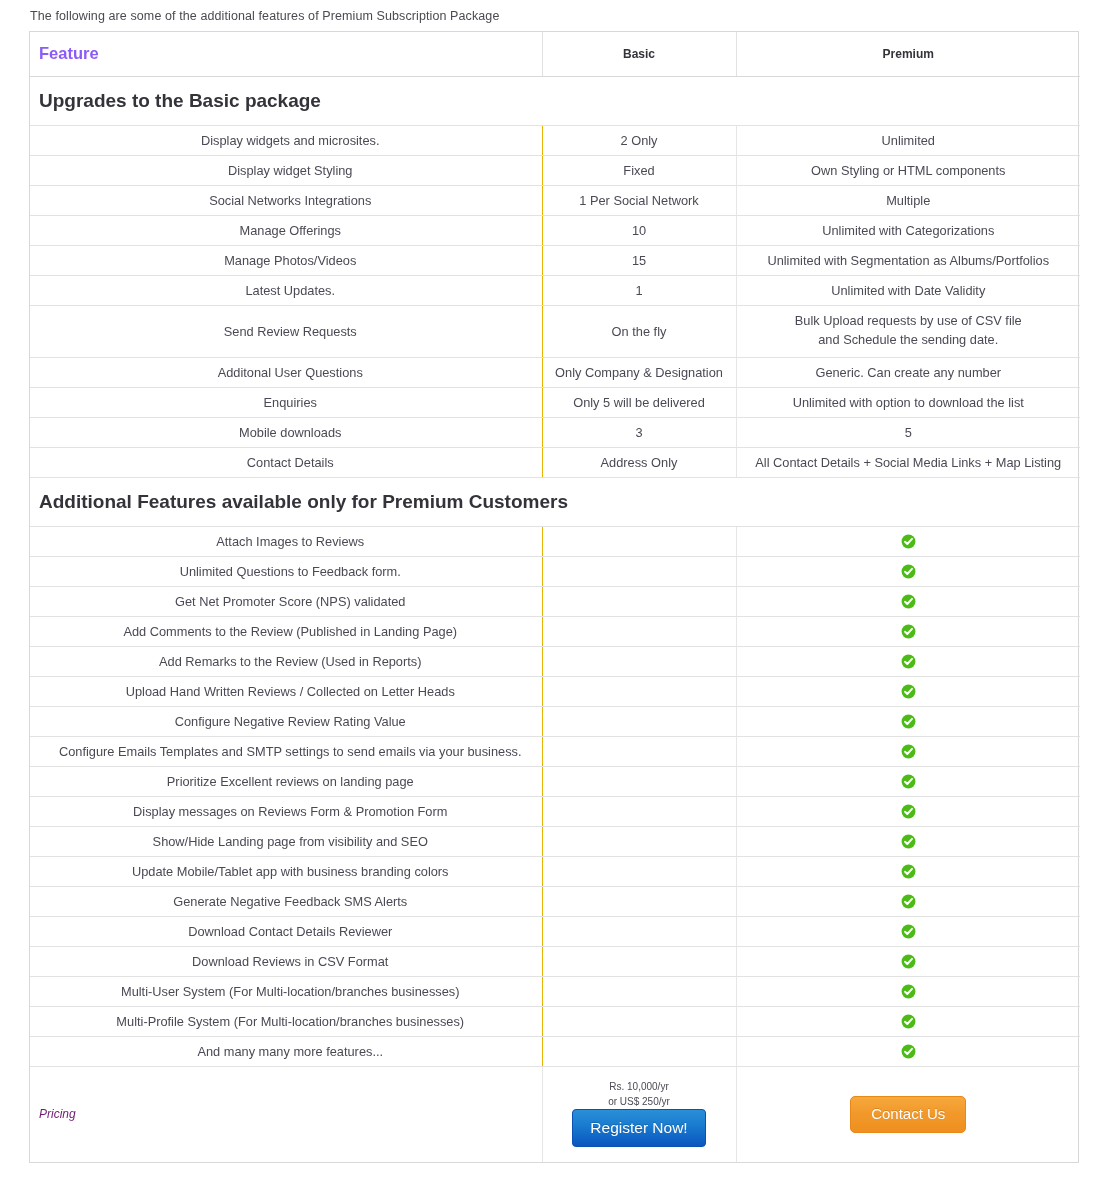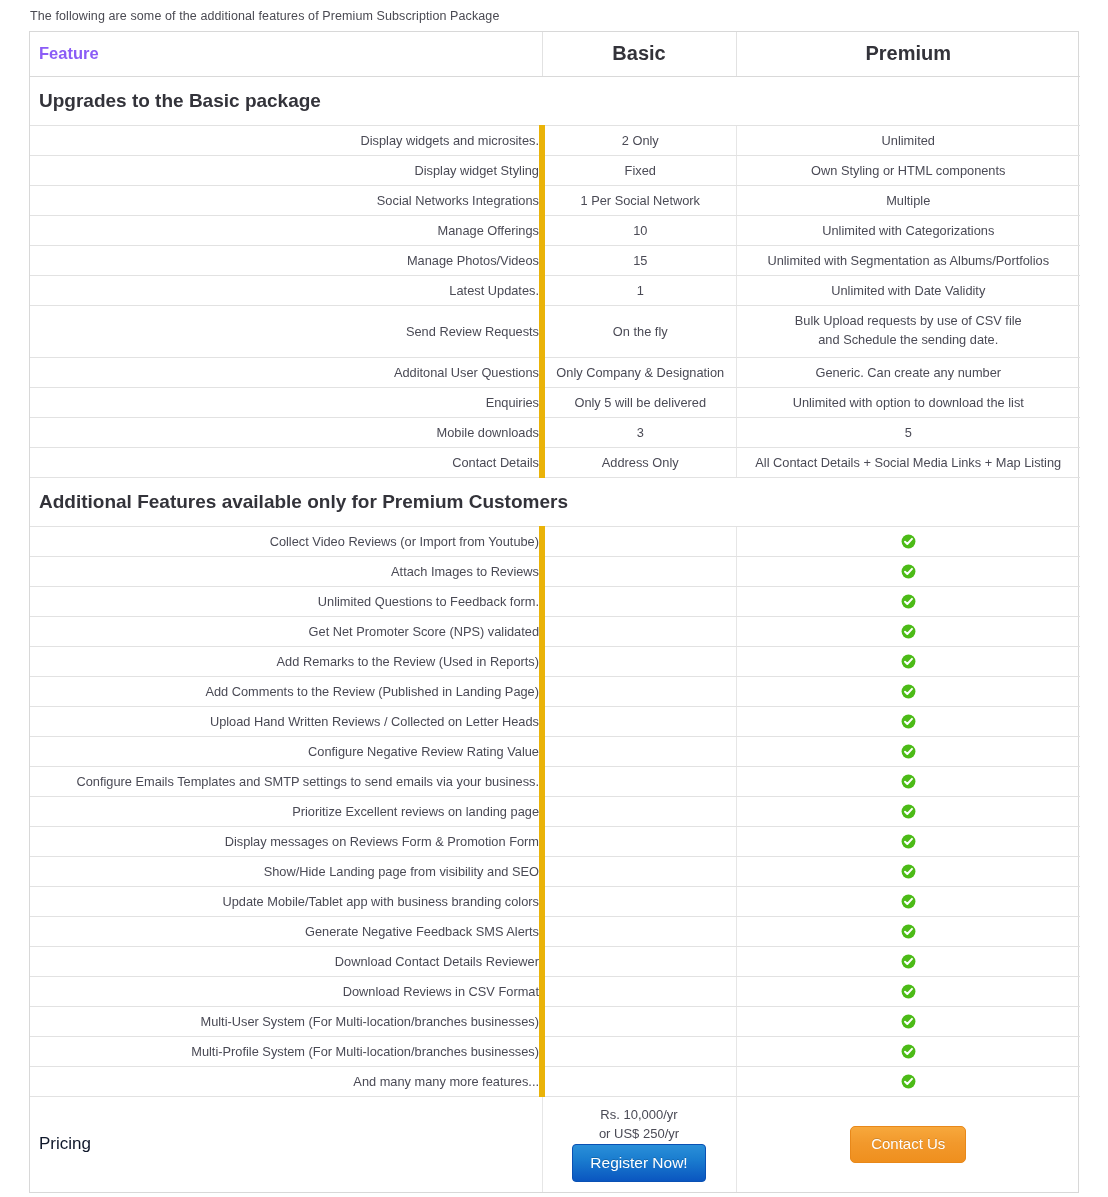--- a/index.html
+++ b/index.html
@@ -48,21 +48,21 @@
   }
   tr.head-row td.th-feature {
     font-size: 16.5px;
     font-weight: bold;
     color: #8b5cf6;
     padding-left: 9px;
     text-align: left;
     border-right: 1px solid #e2e2e2;
   }
   tr.head-row td.th-col {
-    font-size: 20px;
+    font-size: 12px;
     font-weight: bold;
     color: #33333a;
     text-align: center;
   }
   tr.head-row td.th-basic { border-right: 1px solid #e2e2e2; }
 
   
   tr.section-row td {
     font-size: 19px;
     font-weight: bold;
@@ -72,23 +72,23 @@
     text-align: left;
   }
 
   
   tr.data-row td {
     font-size: 12.8px;
     color: #4a4a55;
     height: 30px;
   }
   tr.data-row td.c-feat {
-    text-align: right;
+    text-align: center;
     padding-left: 9px;
-    border-right: 6px solid #eab308;
+    border-right: 1px solid #eab308;
   }
   tr.data-row td.c-val {
     text-align: center;
     padding: 3px 4px;
   }
   tr.data-row td.c-basic-val { border-right: 1px solid #e6e6e6; }
 
   tr.tall td { height: 52px; }
   .two-line { line-height: 1.45; }
 
@@ -97,38 +97,39 @@
     display: inline-block;
     width: 15px;
     height: 15px;
     line-height: 0;
     vertical-align: middle;
   }
 
   
   tr.pricing-row td { height: 96px; border-bottom: none; }
   tr.pricing-row td.c-feat {
-    font-size: 17px;
-    color: #0f172a;
+    font-size: 12px;
+    color: #701a75;
     padding-left: 9px;
     border-right: 1px solid #e6e6e6;
     vertical-align: middle;
+    font-style: italic;
   }
   tr.pricing-row td.c-basic-val {
     border-right: 1px solid #e6e6e6;
     text-align: center;
     padding: 6px 4px 8px;
     vertical-align: middle;
   }
   tr.pricing-row td.c-prem-val {
     text-align: center;
     vertical-align: middle;
   }
   .price-line {
-    font-size: 13px;
+    font-size: 10px;
     color: #4a4a55;
     line-height: 1.5;
   }
   .btn-register {
     display: inline-block;
     padding: 9px 17px 10px;
     font-size: 15.5px;
     color: #ffffff;
     background: linear-gradient(to bottom, #2a8fd8 0%, #1b7ed0 38%, #0a56c0 100%);
     border: 1px solid #0a51b4;
@@ -232,28 +233,20 @@
           </tr>
           <tr class="data-row">
             <td class="c-feat">Contact Details</td>
             <td class="c-val c-basic-val">Address Only</td>
             <td class="c-val">All Contact Details + Social Media Links + Map Listing</td>
           </tr>
           <tr class="section-row">
             <td colspan="3">Additional Features available only for Premium Customers</td>
           </tr>
           <tr class="data-row">
-            <td class="c-feat">Collect Video Reviews (or Import from Youtube)</td>
-            <td class="c-val c-basic-val"></td>
-            <td class="c-val"><span class="check-icon"><svg viewBox="0 0 16 16" width="15" height="15" xmlns="http://www.w3.org/2000/svg">
-                  <circle cx="8" cy="8" r="7.4" fill="#4cbb17"></circle>
-                  <path d="M4.3 8.3 L6.7 10.7 L11.7 5.2" fill="none" stroke="#ffffff" stroke-width="2.1" stroke-linecap="round" stroke-linejoin="round"></path>
-                </svg></span></td>
-          </tr>
-          <tr class="data-row">
             <td class="c-feat">Attach Images to Reviews</td>
             <td class="c-val c-basic-val"></td>
             <td class="c-val"><span class="check-icon"><svg viewBox="0 0 16 16" width="15" height="15" xmlns="http://www.w3.org/2000/svg">
                   <circle cx="8" cy="8" r="7.4" fill="#4cbb17"></circle>
                   <path d="M4.3 8.3 L6.7 10.7 L11.7 5.2" fill="none" stroke="#ffffff" stroke-width="2.1" stroke-linecap="round" stroke-linejoin="round"></path>
                 </svg></span></td>
           </tr>
           <tr class="data-row">
             <td class="c-feat">Unlimited Questions to Feedback form.</td>
             <td class="c-val c-basic-val"></td>
@@ -264,29 +257,29 @@
           </tr>
           <tr class="data-row">
             <td class="c-feat">Get Net Promoter Score (NPS) validated</td>
             <td class="c-val c-basic-val"></td>
             <td class="c-val"><span class="check-icon"><svg viewBox="0 0 16 16" width="15" height="15" xmlns="http://www.w3.org/2000/svg">
                   <circle cx="8" cy="8" r="7.4" fill="#4cbb17"></circle>
                   <path d="M4.3 8.3 L6.7 10.7 L11.7 5.2" fill="none" stroke="#ffffff" stroke-width="2.1" stroke-linecap="round" stroke-linejoin="round"></path>
                 </svg></span></td>
           </tr>
           <tr class="data-row">
+            <td class="c-feat">Add Comments to the Review (Published in Landing Page)</td>
+            <td class="c-val c-basic-val"></td>
+            <td class="c-val"><span class="check-icon"><svg viewBox="0 0 16 16" width="15" height="15" xmlns="http://www.w3.org/2000/svg">
+                  <circle cx="8" cy="8" r="7.4" fill="#4cbb17"></circle>
+                  <path d="M4.3 8.3 L6.7 10.7 L11.7 5.2" fill="none" stroke="#ffffff" stroke-width="2.1" stroke-linecap="round" stroke-linejoin="round"></path>
+                </svg></span></td>
+          </tr>
+          <tr class="data-row">
             <td class="c-feat">Add Remarks to the Review (Used in Reports)</td>
-            <td class="c-val c-basic-val"></td>
-            <td class="c-val"><span class="check-icon"><svg viewBox="0 0 16 16" width="15" height="15" xmlns="http://www.w3.org/2000/svg">
-                  <circle cx="8" cy="8" r="7.4" fill="#4cbb17"></circle>
-                  <path d="M4.3 8.3 L6.7 10.7 L11.7 5.2" fill="none" stroke="#ffffff" stroke-width="2.1" stroke-linecap="round" stroke-linejoin="round"></path>
-                </svg></span></td>
-          </tr>
-          <tr class="data-row">
-            <td class="c-feat">Add Comments to the Review (Published in Landing Page)</td>
             <td class="c-val c-basic-val"></td>
             <td class="c-val"><span class="check-icon"><svg viewBox="0 0 16 16" width="15" height="15" xmlns="http://www.w3.org/2000/svg">
                   <circle cx="8" cy="8" r="7.4" fill="#4cbb17"></circle>
                   <path d="M4.3 8.3 L6.7 10.7 L11.7 5.2" fill="none" stroke="#ffffff" stroke-width="2.1" stroke-linecap="round" stroke-linejoin="round"></path>
                 </svg></span></td>
           </tr>
           <tr class="data-row">
             <td class="c-feat">Upload Hand Written Reviews / Collected on Letter Heads</td>
             <td class="c-val c-basic-val"></td>
             <td class="c-val"><span class="check-icon"><svg viewBox="0 0 16 16" width="15" height="15" xmlns="http://www.w3.org/2000/svg">

